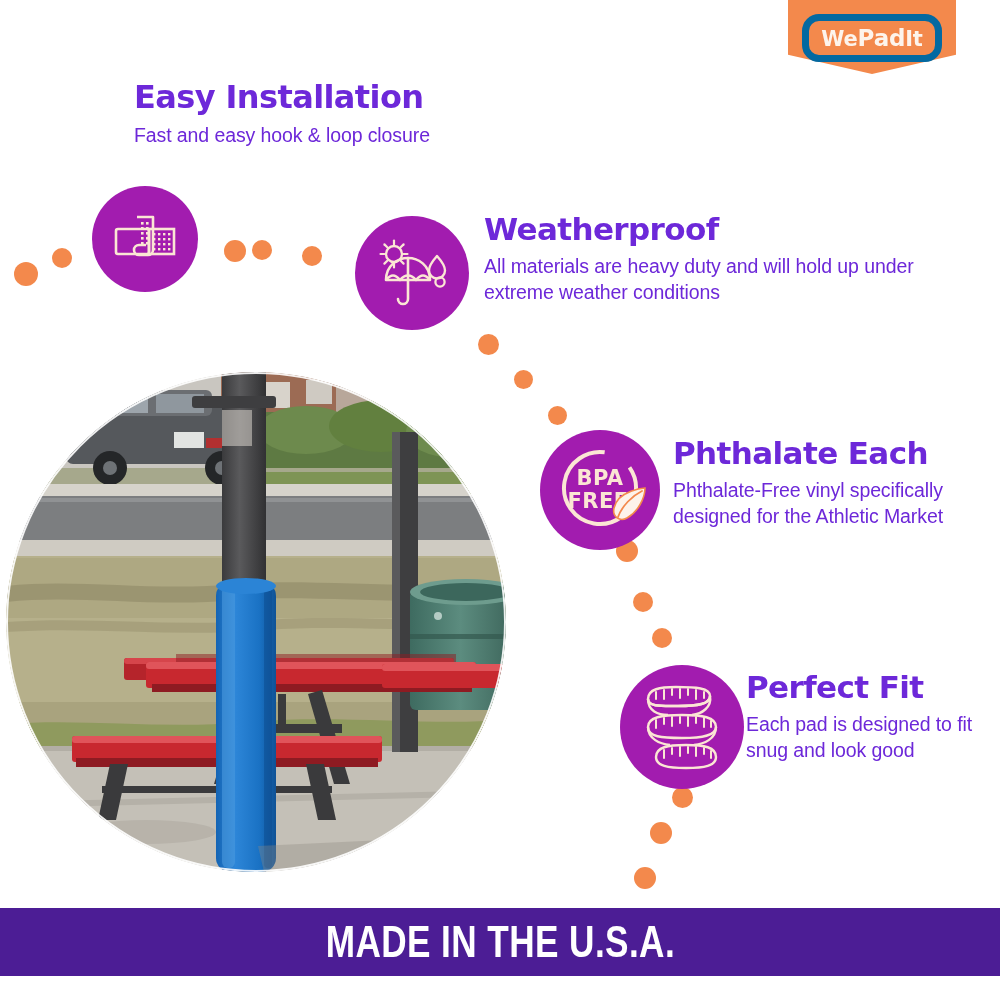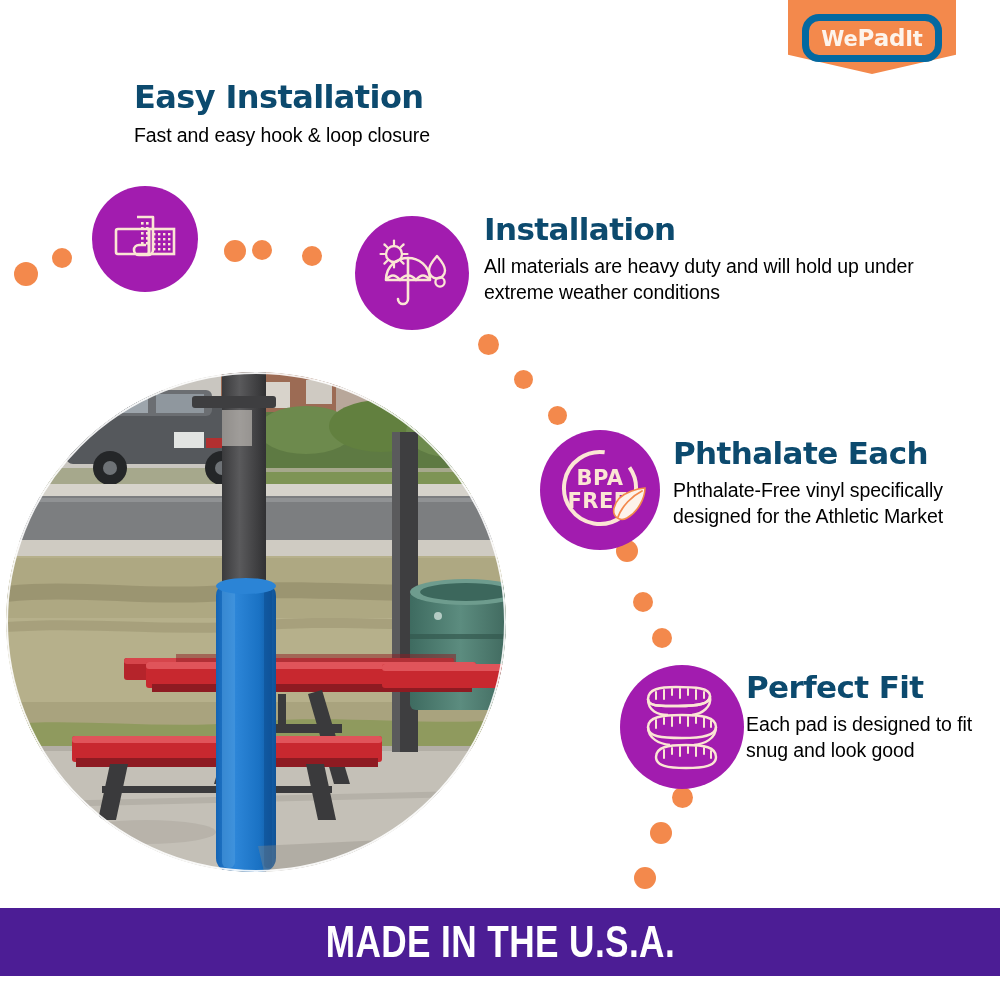--- a/index.html
+++ b/index.html
@@ -25,26 +25,26 @@
   .logo-text{
     color:#FDF4EC;font-size:21px;letter-spacing:-.2px;line-height:1;
     white-space:nowrap;font-family:"DejaVu Sans",sans-serif;
   }
   .logo-text .lt-thin{font-weight:700;}
   .logo-text .lt-bold{font-weight:800;font-size:23px;}
 
   
   .blk{position:absolute;}
   .blk h2{
-    margin:0;padding:0;color:#0c4a6e;
+    margin:0;padding:0;color:#6d28d9;
     font-size:31px;font-weight:800;letter-spacing:-.6px;line-height:1.12;
     font-family:"DejaVu Sans",sans-serif;
   }
   .blk p{
-    margin:6px 0 0 0;padding:0;color:#000000;
+    margin:6px 0 0 0;padding:0;color:#6d28d9;
     font-size:19.5px;font-weight:400;line-height:1.36;letter-spacing:-.1px;
     font-family:"Liberation Sans",sans-serif;
   }
   #blk-easy{left:134px;top:80px;width:420px;}
   #blk-easy h2{font-size:32px;}
   #blk-weather{left:484px;top:212px;width:430px;}
   #blk-phthalate{left:673px;top:436px;width:300px;}
   #blk-fit{left:746px;top:670px;width:240px;}
 
   
@@ -326,21 +326,21 @@
       <circle cx="250" cy="250" r="249" fill="none" stroke="#FFFFFF" stroke-width="2" opacity=".9"></circle>
     </svg>
   </div>
 
   <div class="blk" id="blk-easy">
     <h2>Easy Installation</h2>
     <p>Fast and easy hook &amp; loop closure</p>
   </div>
 
   <div class="blk" id="blk-weather">
-    <h2>Installation</h2>
+    <h2>Weatherproof</h2>
     <p>All materials are heavy duty and will hold up under extreme weather conditions</p>
   </div>
 
   <div class="blk" id="blk-phthalate">
     <h2>Phthalate Each</h2>
     <p>Phthalate-Free vinyl specifically designed for the Athletic Market</p>
   </div>
 
   <div class="blk" id="blk-fit">
     <h2>Perfect Fit</h2>

